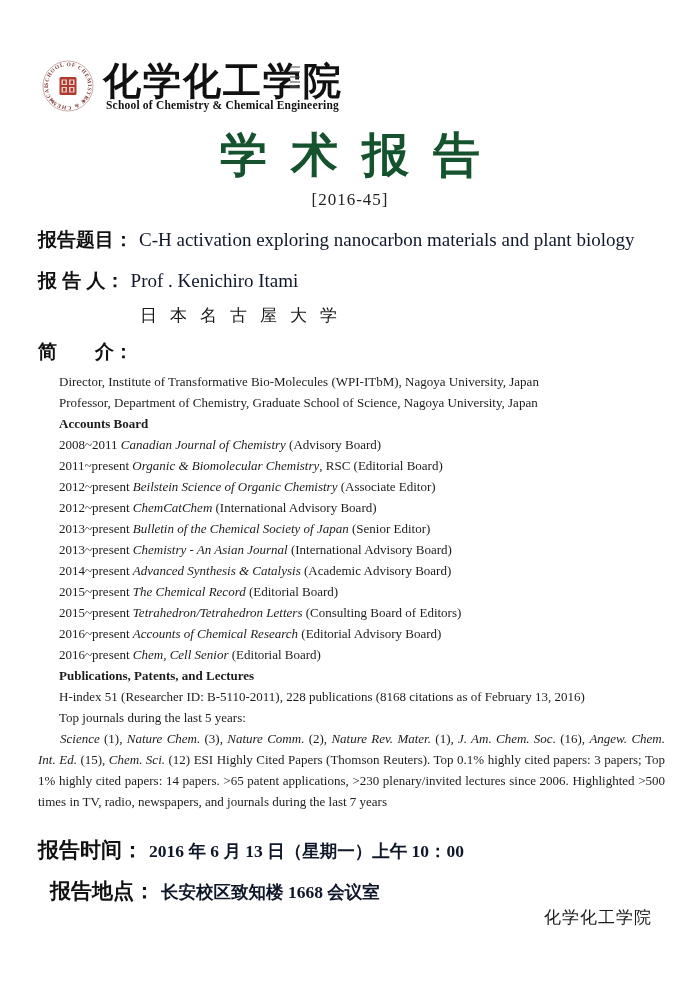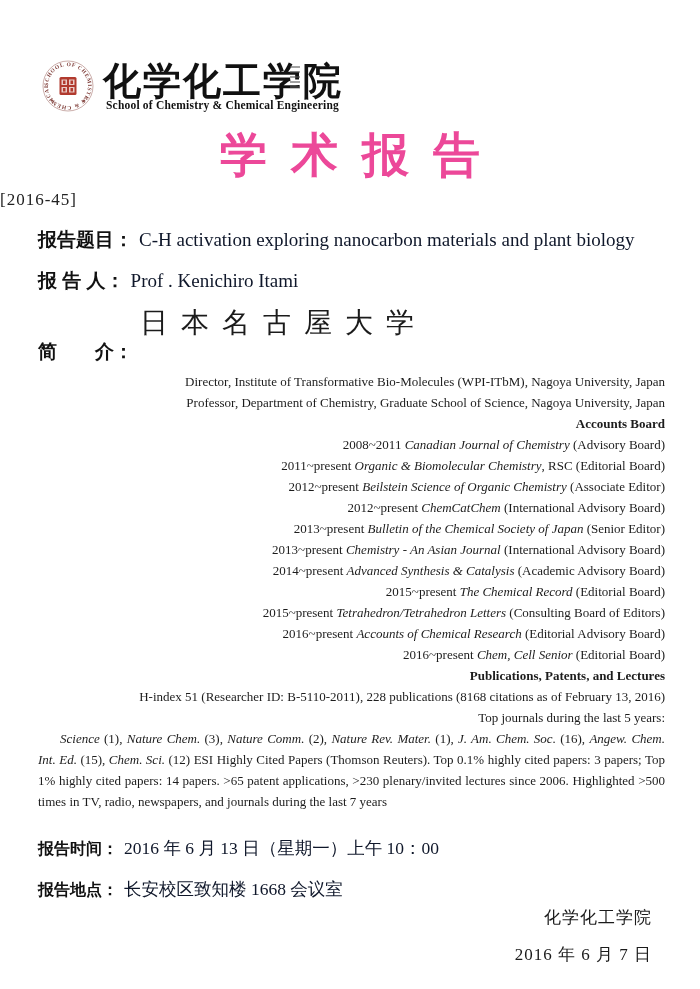--- a/index.html
+++ b/index.html
@@ -11,49 +11,49 @@
   .school-cn{position:absolute;left:103px;top:56px;font-size:38px;font-weight:bold;
              letter-spacing:2px;font-family:"Liberation Serif",serif;color:#111;}
   .school-en{position:absolute;left:106px;top:99px;font-size:11.5px;font-weight:bold;
              font-family:"Liberation Serif",serif;color:#111;letter-spacing:.2px;}
   .sig-mark{position:absolute;left:290px;top:66px;width:10px;height:24px;opacity:.55;
             background:repeating-linear-gradient(180deg,#555 0 2px,transparent 2px 5px);}
 
   
   .doc-title{position:absolute;left:0;right:0;top:124px;text-align:center;
              font-size:47px;font-weight:bold;letter-spacing:24px;padding-left:24px;
-             font-family:"Liberation Serif",serif;color:#ec4899;}
-  .doc-number{position:absolute;left:0;right:0;top:190px;text-align:left;
+             font-family:"Liberation Serif",serif;color:#14532d;}
+  .doc-number{position:absolute;left:0;right:0;top:190px;text-align:center;
               font-size:17px;letter-spacing:1px;color:#222;}
 
   
   .field{position:absolute;left:38px;white-space:nowrap;}
   .label{font-family:"Liberation Sans",sans-serif;font-weight:bold;font-size:19px;
          color:#111;white-space:pre;}
   .value{font-family:"Liberation Serif",serif;font-size:19px;color:#0f172a;margin-left:6px;}
   .f-topic{top:227px;}
   .f-speaker{top:268px;}
-  .affil{position:absolute;left:140px;top:304px;font-size:28px;letter-spacing:13px;
+  .affil{position:absolute;left:140px;top:304px;font-size:17px;letter-spacing:13px;
          font-family:"Liberation Serif",serif;color:#1b1b1b;}
   .f-bio{top:339px;}
 
   
   .bio{position:absolute;left:38px;top:371px;width:627px;}
   .bio p{margin:0;font-size:13px;line-height:21px;color:#1c1c1c;
          font-family:"Liberation Serif",serif;}
-  .bio p.line{margin-left:21px;text-align:right;}
+  .bio p.line{margin-left:21px;}
   .bio p.b{font-weight:bold;}
   .bio p.para{text-align:justify;text-indent:22px;}
   .bio .it{font-style:italic;}
 
   
   .f-time{top:836px;}
-  .f-place{top:877px;}
-  .f-time .label,.f-place .label{font-size:16px;}
-  .f-time .value,.f-place .value{font-size:17.5px;}
+  .f-place{top:877px;margin-left:12px;}
+  .f-time .label,.f-place .label{font-size:21px;}
+  .f-time .value,.f-place .value{font-size:17.5px;font-weight:bold;}
 
   
   .footer{position:absolute;right:48px;top:906px;text-align:right;}
   .footer div{font-size:17px;letter-spacing:1px;color:#1b1b1b;
               font-family:"Liberation Serif",serif;}
   .footer .date{margin-top:14px;}
 </style>
 </head>
 <body>
 
@@ -124,16 +124,15 @@
 
   <div class="field f-time">
     <span class="label">报告时间：</span><span class="value">2016 年 6 月 13 日（星期一）上午 10：00</span>
   </div>
   <div class="field f-place">
     <span class="label">报告地点：</span><span class="value">长安校区致知楼 1668 会议室</span>
   </div>
 
   <div class="footer">
     <div class="sig">化学化工学院</div>
-    <div class="date">2016 年 6 月 7 日</div>
   </div>
 
 </div>
 
 </body></html>

